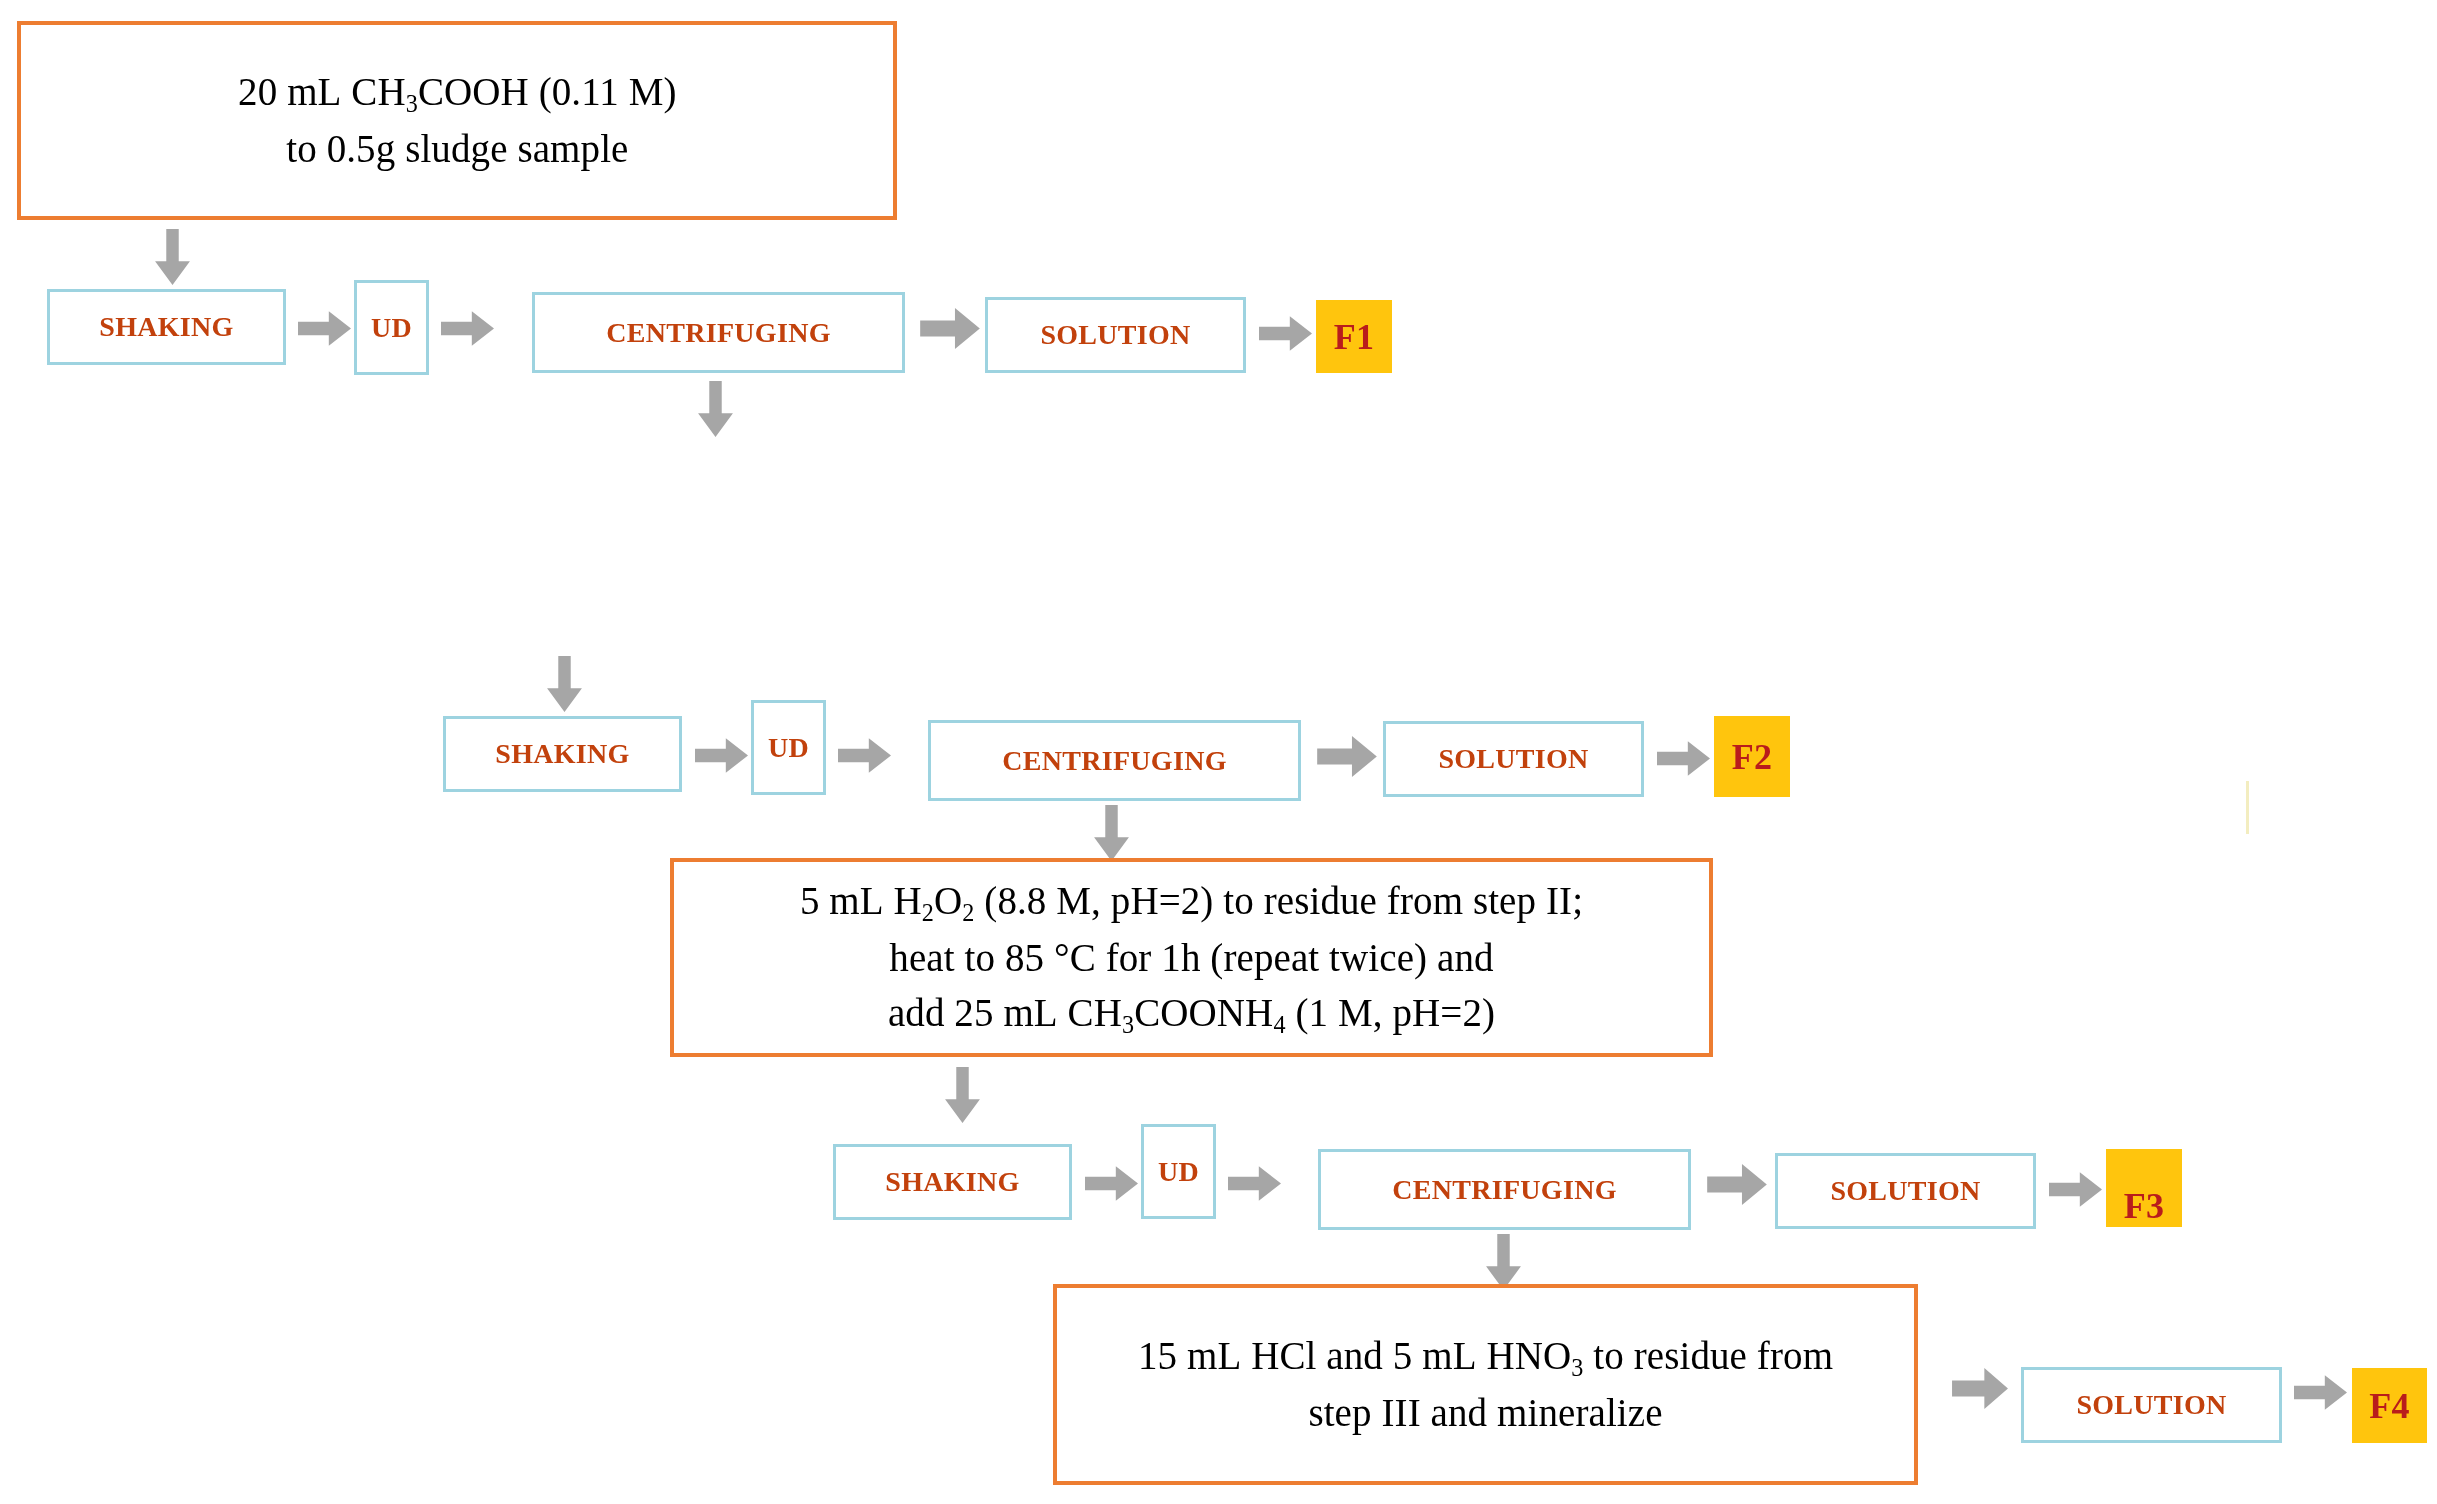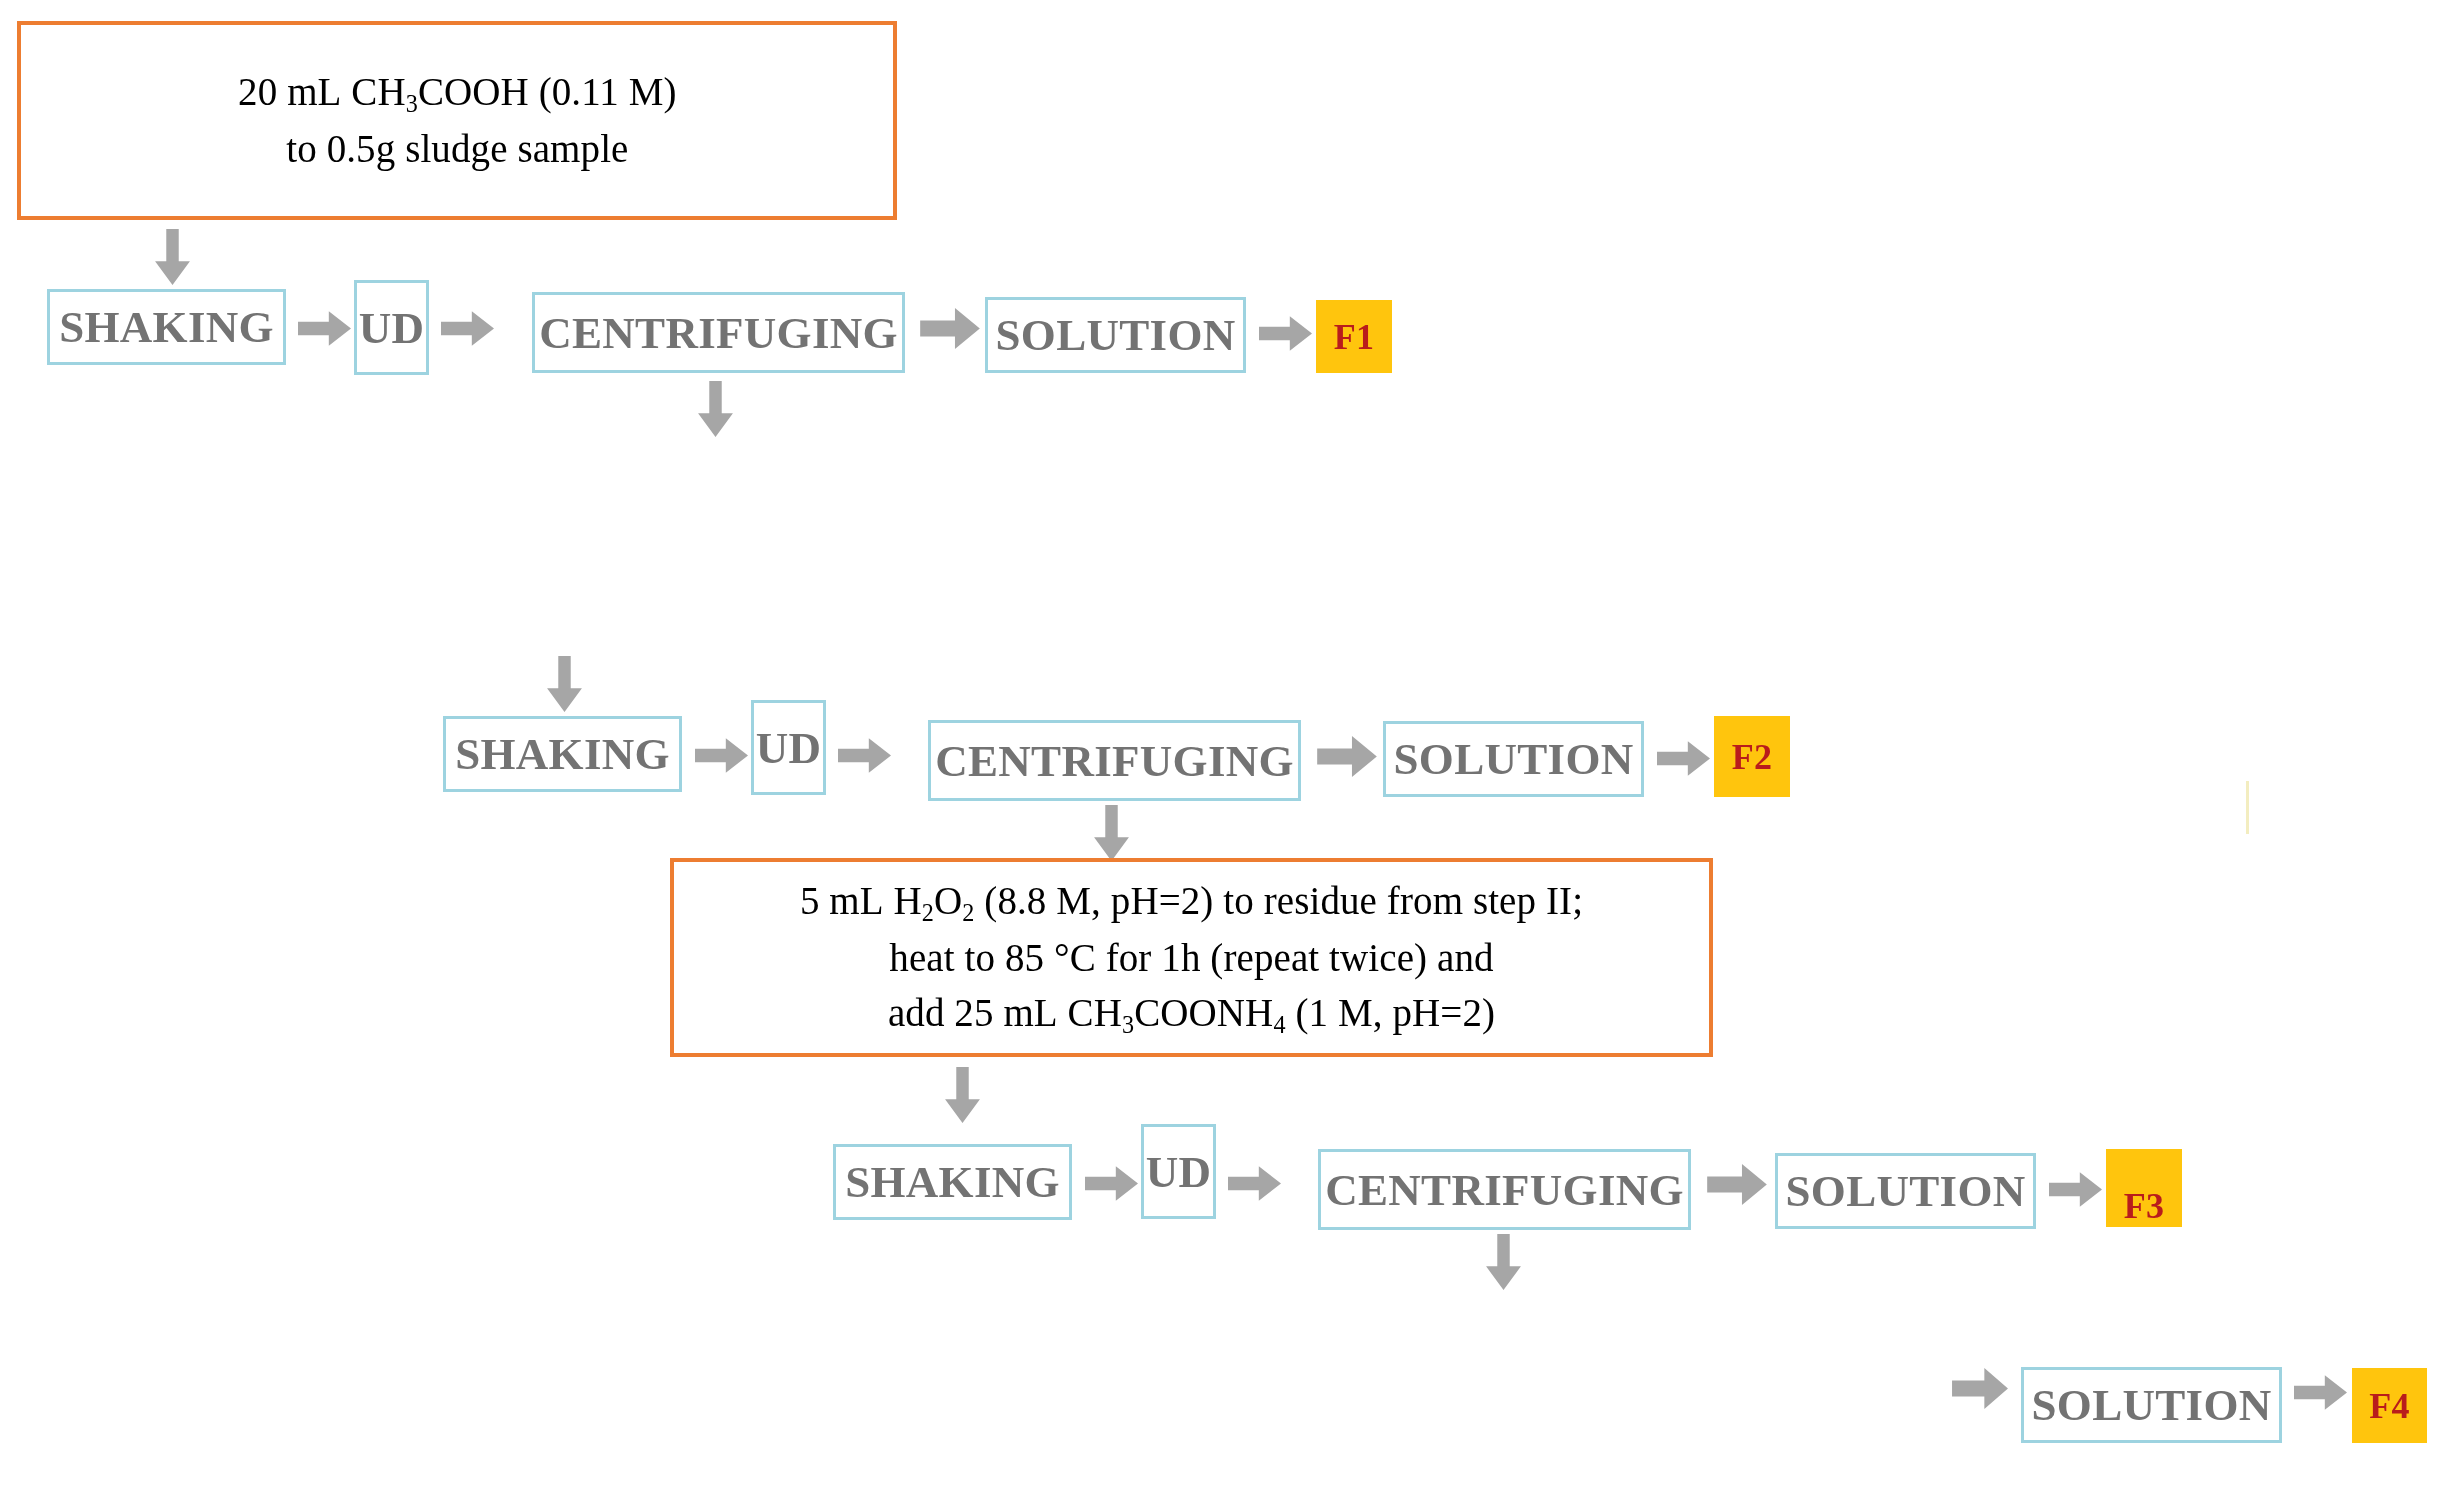--- a/index.html
+++ b/index.html
@@ -41,23 +41,23 @@
     position: absolute;
     box-sizing: border-box;
     border: 3.1px solid #9DD3E0;
     background: #ffffff;
     display: flex;
     align-items: center;
     justify-content: center;
     text-align: center;
   }
   .proc-text {
-    font-size: 45px;
+    font-size: 28px;
     font-weight: bold;
-    color: #737373;
+    color: #c2410c;
     letter-spacing: 0.3px;
     white-space: nowrap;
     text-align: center;
   }
 
   
   .frac-box {
     position: absolute;
     box-sizing: border-box;
     background: #FFC50D;
@@ -262,20 +262,23 @@
   <div class="frac-box" style="left:2106px; top:1149px; width:76px; height:78px;align-items:flex-end;">
     <span class="frac-text">F3</span>
   </div>
 
   <div class="arrow" style="left:1486px; top:1234px; width:35px; height:56px;">
     <svg width="35" height="56" viewBox="0 0 56 90">
         <polygon points="18,0 38,0 38,52 56,52 28,90 0,52 18,52" fill="#A6A6A6"></polygon>
       </svg>
   </div>
 
+  <div class="reagent-box" style="left:1053px; top:1284px; width:865px; height:201px;">
+    <div class="reagent-text">15&nbsp;mL&nbsp;HCl and 5&nbsp;mL&nbsp;HNO<sub>3</sub>&nbsp;to residue from<br>step III and mineralize</div>
+  </div>
 
   <div class="arrow" style="left:1952px; top:1368px; width:56px; height:41px;">
     <svg width="56" height="41" viewBox="0 0 90 66">
         <polygon points="0,20 52,20 52,0 90,33 52,66 52,46 0,46" fill="#A6A6A6"></polygon>
       </svg>
   </div>
 
   <div class="proc-box" style="left:2021px; top:1367px; width:261px; height:76px;">
     <span class="proc-text">SOLUTION</span>
   </div>

